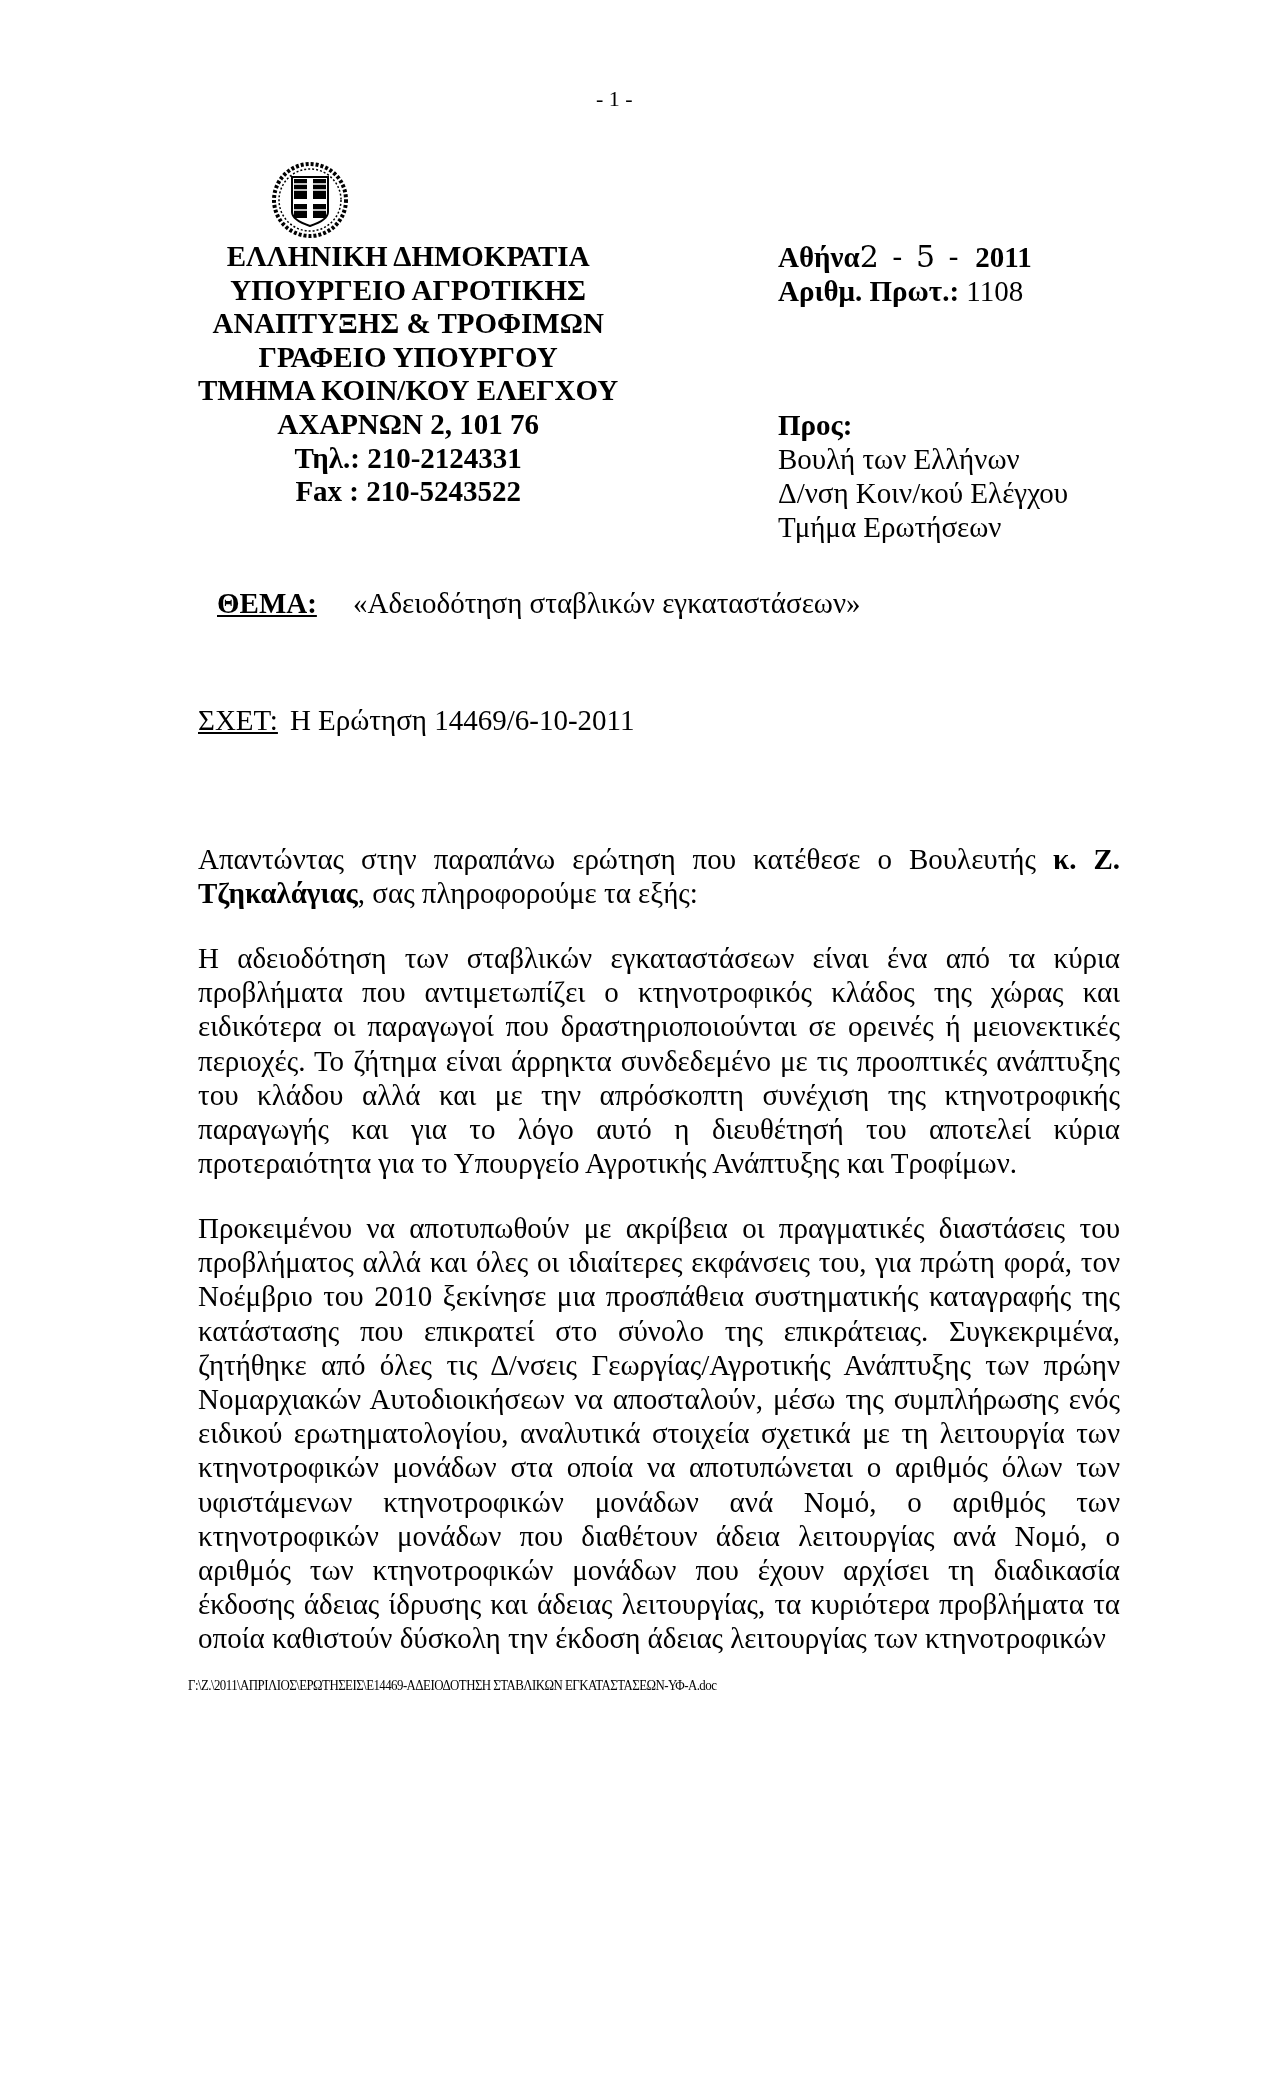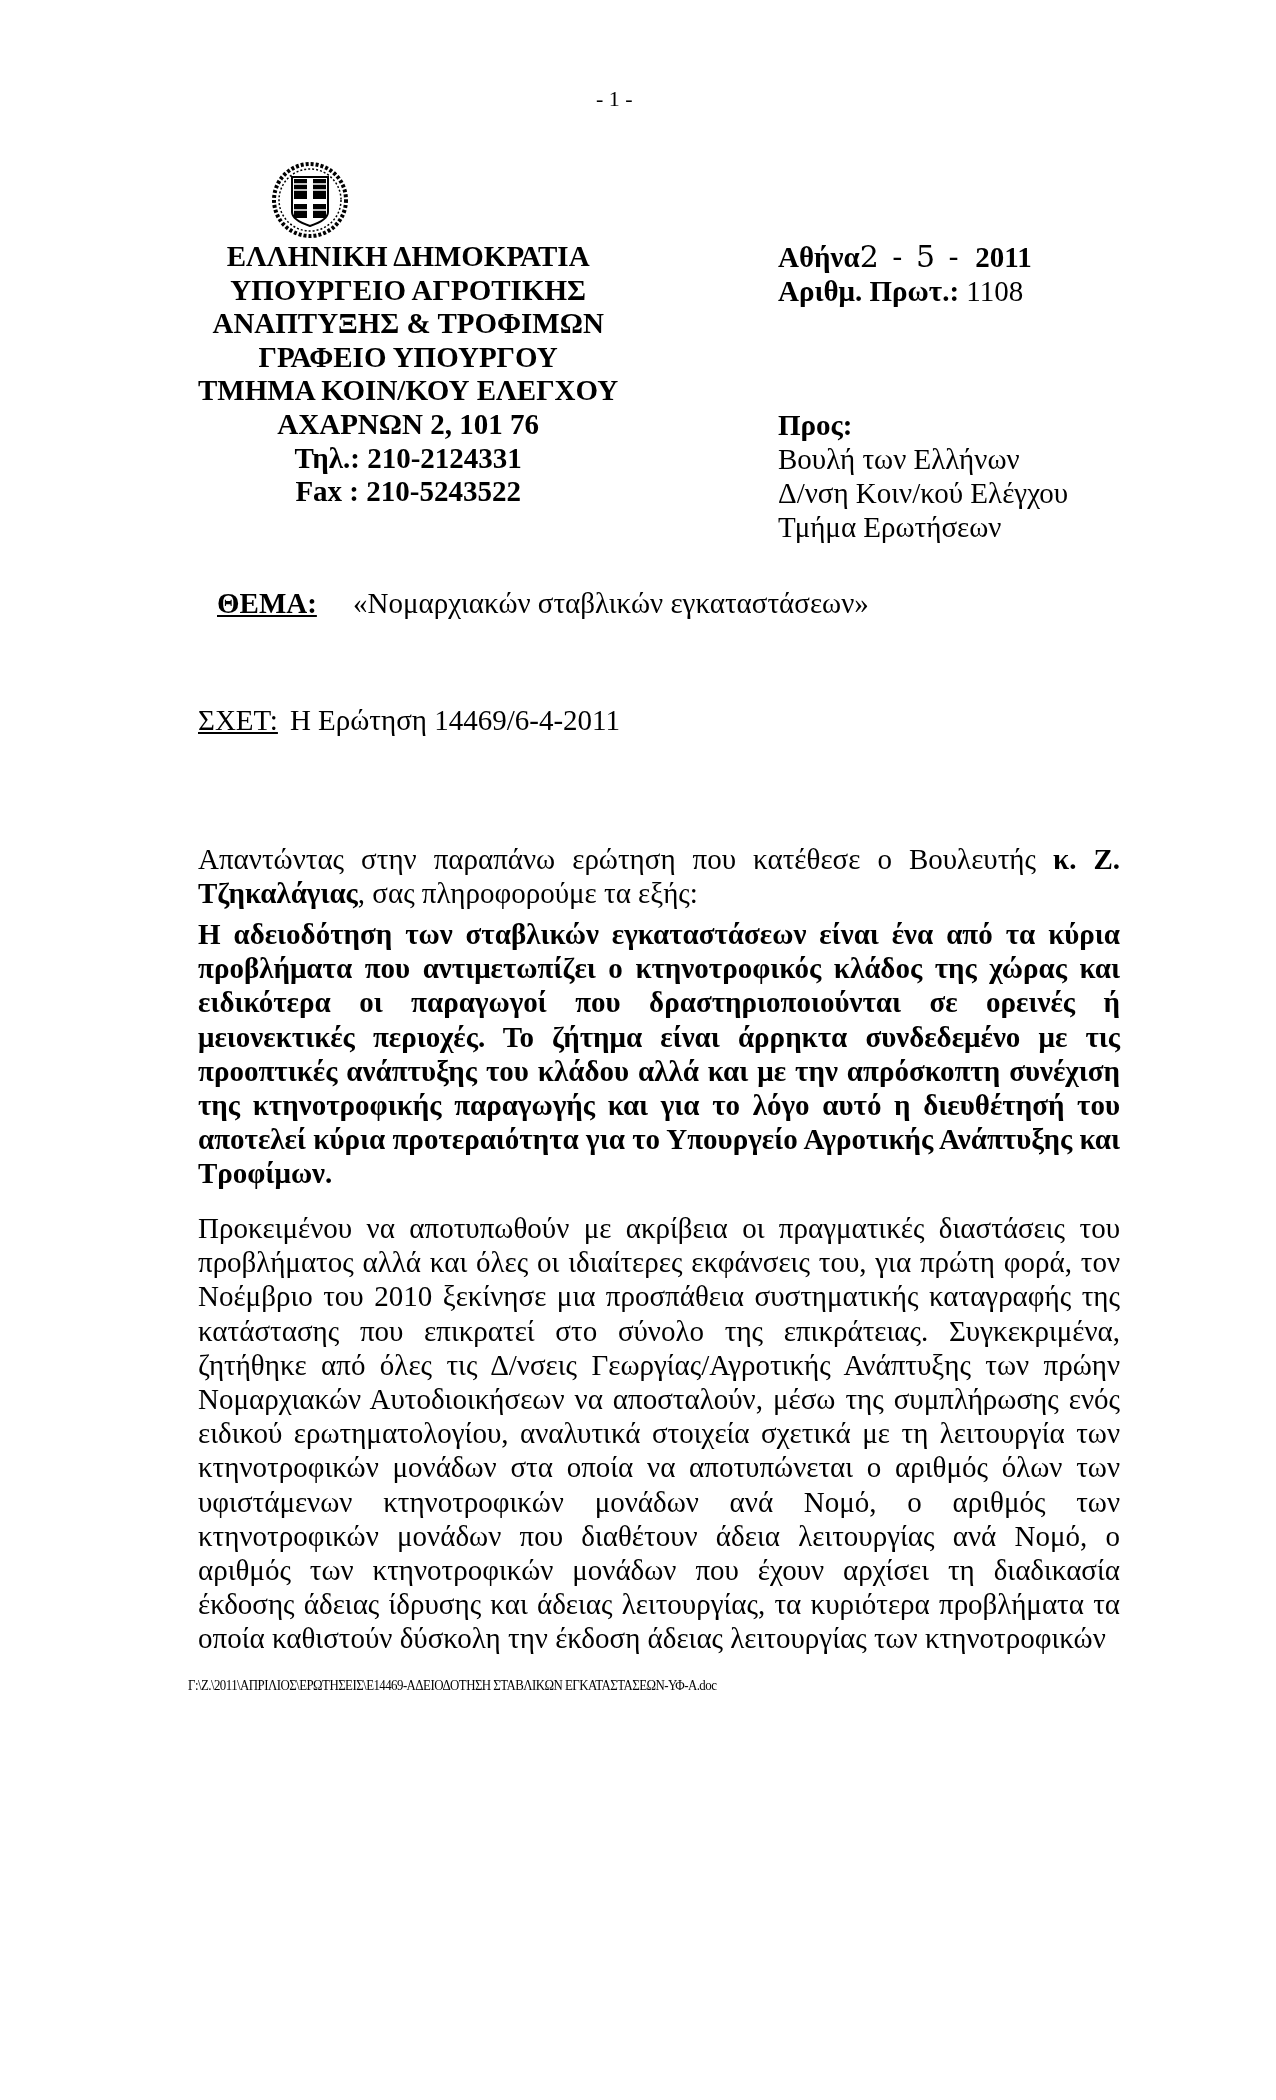--- a/index.html
+++ b/index.html
@@ -16,21 +16,21 @@
   .recip { left: 778px; top: 408px; font-size: 29px; line-height: 34px; }
   .recip .b { font-weight: bold; }
   .subject-row { left: 198px; top: 587px; font-size: 29px; white-space: nowrap; }
   .subject-row .lbl { font-weight: bold; text-decoration: underline; display: inline-block; width: 106px; margin-left: 19px; }
   .subject-row .val { margin-left: 30px; }
   .rel-row { left: 198px; top: 704px; font-size: 29px; white-space: nowrap; }
   .rel-row .lbl { font-weight: normal; text-decoration: underline; }
   .rel-row .val { margin-left: 12px; }
   .body { left: 198px; width: 922px; font-size: 29px; line-height: 34.2px; text-align: justify; margin-top: 36px; }
   .p1 { top: 806px; }
-  .p2 { top: 881px; font-weight: bold; }
+  .p2 { top: 905px; }
   .p3 { top: 1175px; }
   .b { font-weight: bold; }
   .footer { left: 188px; top: 1678px; font-size: 14px; letter-spacing: -0.6px; white-space: nowrap; transform: scaleX(0.92); transform-origin: left center; }
 </style>
 </head>
 <body>
 
 <div class="abs page-num">- 1 -</div>
 
 <div class="abs emblem">
@@ -72,25 +72,25 @@
 </div>
 
 <div class="abs recip">
   <div class="b">Προς:</div>
   <div>Βουλή των Ελλήνων</div>
   <div>Δ/νση Κοιν/κού Ελέγχου</div>
   <div>Τμήμα Ερωτήσεων</div>
 </div>
 
 <div class="abs subject-row">
-  <span class="lbl">ΘΕΜΑ:</span><span class="val">«Νομαρχιακών σταβλικών εγκαταστάσεων»</span>
+  <span class="lbl">ΘΕΜΑ:</span><span class="val">«Αδειοδότηση σταβλικών εγκαταστάσεων»</span>
 </div>
 
 <div class="abs rel-row">
-  <span class="lbl">ΣΧΕΤ:</span><span class="val">Η Ερώτηση 14469/6-4-2011</span>
+  <span class="lbl">ΣΧΕΤ:</span><span class="val">Η Ερώτηση 14469/6-10-2011</span>
 </div>
 
 <div class="abs body p1">
   <span>Απαντώντας στην παραπάνω ερώτηση που κατέθεσε ο Βουλευτής </span><span class="b">κ. Ζ. Τζηκαλάγιας</span><span>, σας πληροφορούμε τα εξής:</span>
 </div>
 
 <div class="abs body p2">Η αδειοδότηση των σταβλικών εγκαταστάσεων είναι ένα από τα κύρια προβλήματα που αντιμετωπίζει ο κτηνοτροφικός κλάδος της χώρας και ειδικότερα οι παραγωγοί που δραστηριοποιούνται σε ορεινές ή μειονεκτικές περιοχές. Το ζήτημα είναι άρρηκτα συνδεδεμένο με τις προοπτικές ανάπτυξης του κλάδου αλλά και με την απρόσκοπτη συνέχιση της κτηνοτροφικής παραγωγής και για το λόγο αυτό η διευθέτησή του αποτελεί κύρια προτεραιότητα για το Υπουργείο Αγροτικής Ανάπτυξης και Τροφίμων.</div>
 
 <div class="abs body p3">Προκειμένου να αποτυπωθούν με ακρίβεια οι πραγματικές διαστάσεις του προβλήματος αλλά και όλες οι ιδιαίτερες εκφάνσεις του, για πρώτη φορά, τον Νοέμβριο του 2010 ξεκίνησε μια προσπάθεια συστηματικής καταγραφής της κατάστασης που επικρατεί στο σύνολο της επικράτειας. Συγκεκριμένα, ζητήθηκε από όλες τις Δ/νσεις Γεωργίας/Αγροτικής Ανάπτυξης των πρώην Νομαρχιακών Αυτοδιοικήσεων να αποσταλούν, μέσω της συμπλήρωσης ενός ειδικού ερωτηματολογίου, αναλυτικά στοιχεία σχετικά με τη λειτουργία των κτηνοτροφικών μονάδων στα οποία να αποτυπώνεται ο αριθμός όλων των υφιστάμενων κτηνοτροφικών μονάδων ανά Νομό, ο αριθμός των κτηνοτροφικών μονάδων που διαθέτουν άδεια λειτουργίας ανά Νομό, ο αριθμός των κτηνοτροφικών μονάδων που έχουν αρχίσει τη διαδικασία έκδοσης άδειας ίδρυσης και άδειας λειτουργίας, τα κυριότερα προβλήματα τα οποία καθιστούν δύσκολη την έκδοση άδειας λειτουργίας των κτηνοτροφικών</div>
 

